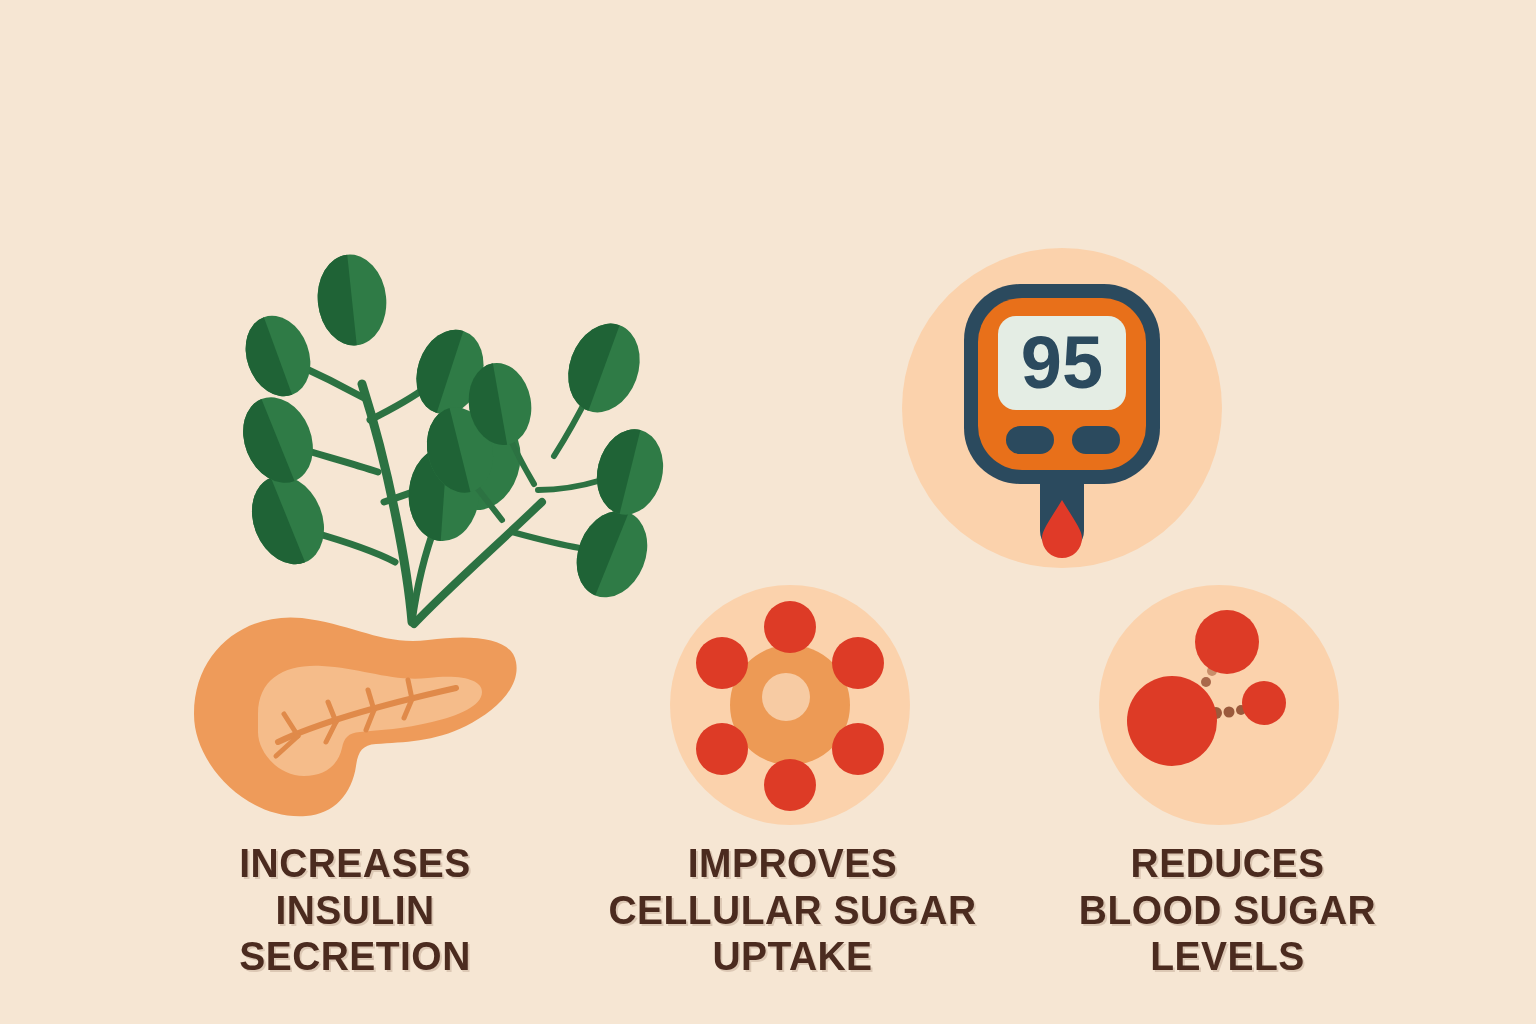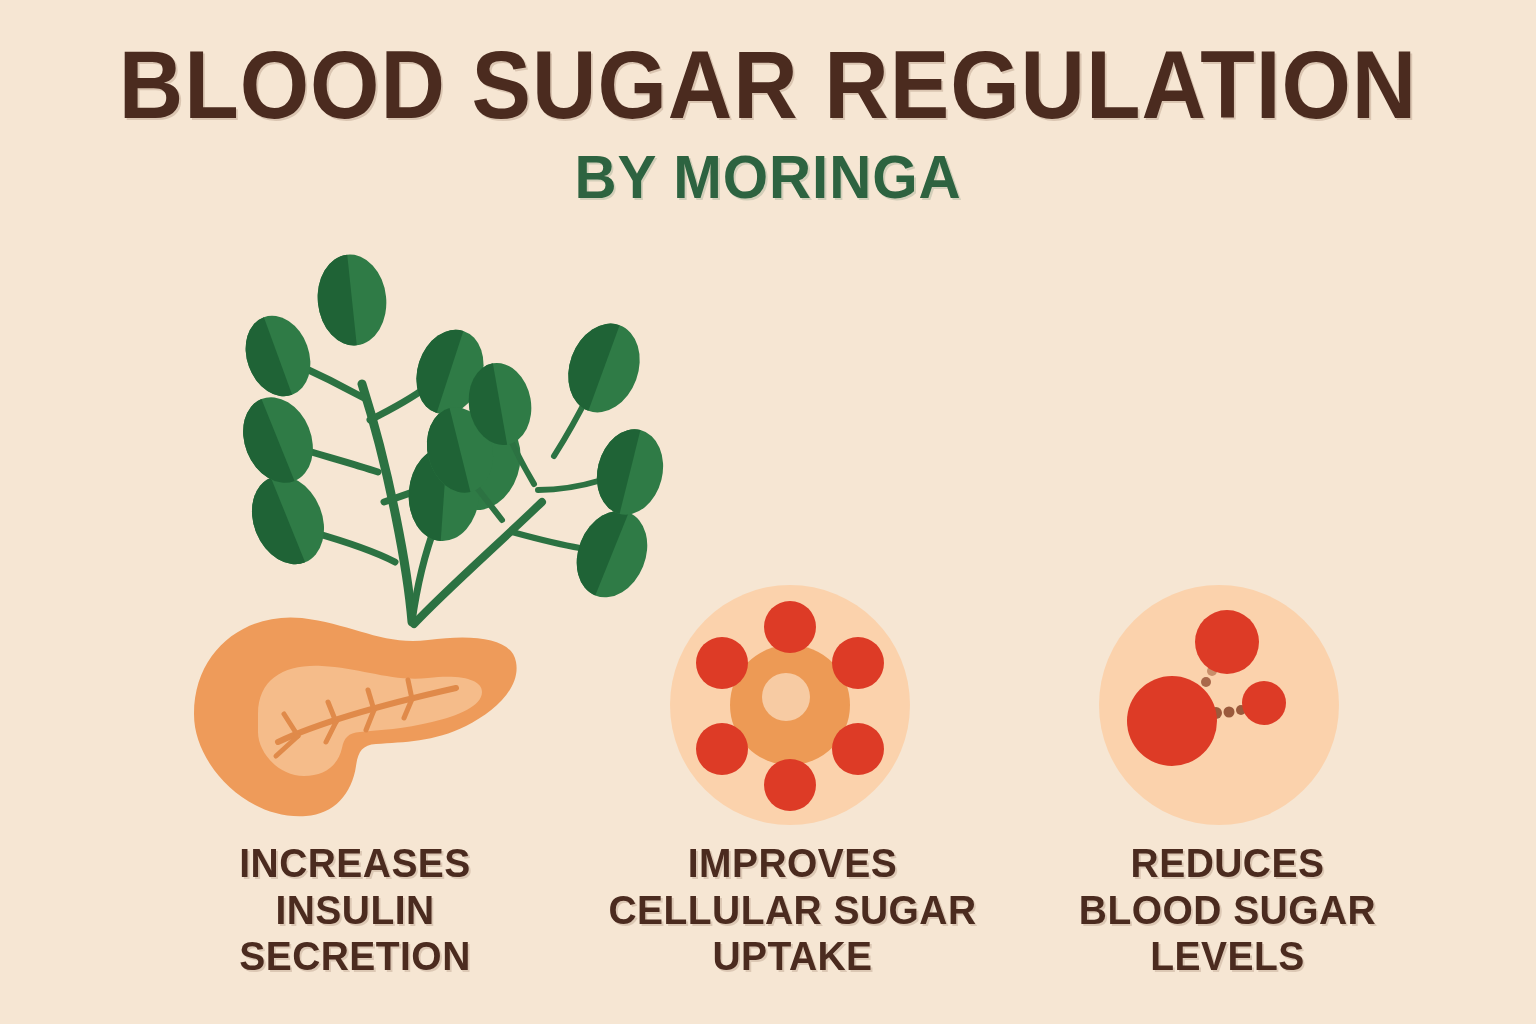--- a/index.html
+++ b/index.html
@@ -80,24 +80,20 @@
   .cap-1 { left: 150px;  top: 840px; width: 410px; }
   .cap-2 { left: 585px;  top: 840px; width: 415px; }
   .cap-3 { left: 1020px; top: 840px; width: 415px; }
   .caption .line { display: block; }
 </style>
 </head>
 <body>
 
 <div id="poster">
 
-  <div class="title-block">
-    <h1 class="main-title">Blood Sugar Regulation</h1>
-    <h2 class="sub-title">by Moringa</h2>
-  </div>
 
   <div class="illu leaf-art">
     <svg viewBox="0 0 470 460" width="470" height="460" aria-hidden="true">
       <defs>
         <g id="mleaf">
           <ellipse cx="0" cy="0" rx="36" ry="48" fill="#2F7B46"></ellipse>
           <path d="M0,-48 A36,48 0 0,0 0,48 Z" fill="#1F6336"></path>
         </g>
       </defs>
 
@@ -151,20 +147,37 @@
         </g>
       <g transform="translate(288,232) rotate(-10) scale(0.86)">
           <use href="#mleaf"></use>
         </g>
       <g transform="translate(392,196) rotate(20) scale(0.95)">
           <use href="#mleaf"></use>
         </g>
     </svg>
   </div>
 
+  <div class="illu meter-art">
+    <svg viewBox="0 0 320 320" width="320" height="320" aria-hidden="true">
+      <circle cx="160" cy="160" r="160" fill="#FBD2AC"></circle>
+
+      <rect x="138" y="212" width="44" height="92" rx="21" fill="#2B4A5E"></rect>
+      <path d="M160,252 C148,272 140,282 140,290 a20,20 0 0 0 40,0 c0,-8 -8,-18 -20,-38 Z" fill="#E03A28"></path>
+
+      <rect x="62" y="36" width="196" height="200" rx="56" fill="#2B4A5E"></rect>
+      <rect x="76" y="50" width="168" height="172" rx="44" fill="#E8701A"></rect>
+
+      <rect x="96" y="68" width="128" height="94" rx="18" fill="#E4EDE4"></rect>
+      <text x="160" y="140" text-anchor="middle" font-family="Liberation Sans, sans-serif" font-weight="bold" font-size="74" fill="#2B4A5E">95</text>
+
+      <rect x="104" y="178" width="48" height="28" rx="14" fill="#2B4A5E"></rect>
+      <rect x="170" y="178" width="48" height="28" rx="14" fill="#2B4A5E"></rect>
+    </svg>
+  </div>
 
   <div class="illu panc-art">
     <svg viewBox="0 0 356 232" width="356" height="232" aria-hidden="true">
       <path d="M18,112 C18,48 70,10 126,16 C176,22 208,44 252,38 C298,32 336,36 340,60
                C345,86 318,110 290,124 C258,140 228,140 200,142 C186,143 182,150 180,164
                C176,192 158,212 130,214 C88,217 52,190 34,162 C24,146 18,130 18,112 Z" fill="#EE9B5A"></path>
       <path d="M82,112 C82,76 110,62 146,64 C186,66 216,80 252,76 C286,72 306,78 306,90
                C306,104 282,114 256,120 C228,127 204,128 184,130 C172,131 168,136 166,146
                C162,164 148,174 128,174 C102,174 82,150 82,130 Z" fill="#F5BC8A"></path>
 

